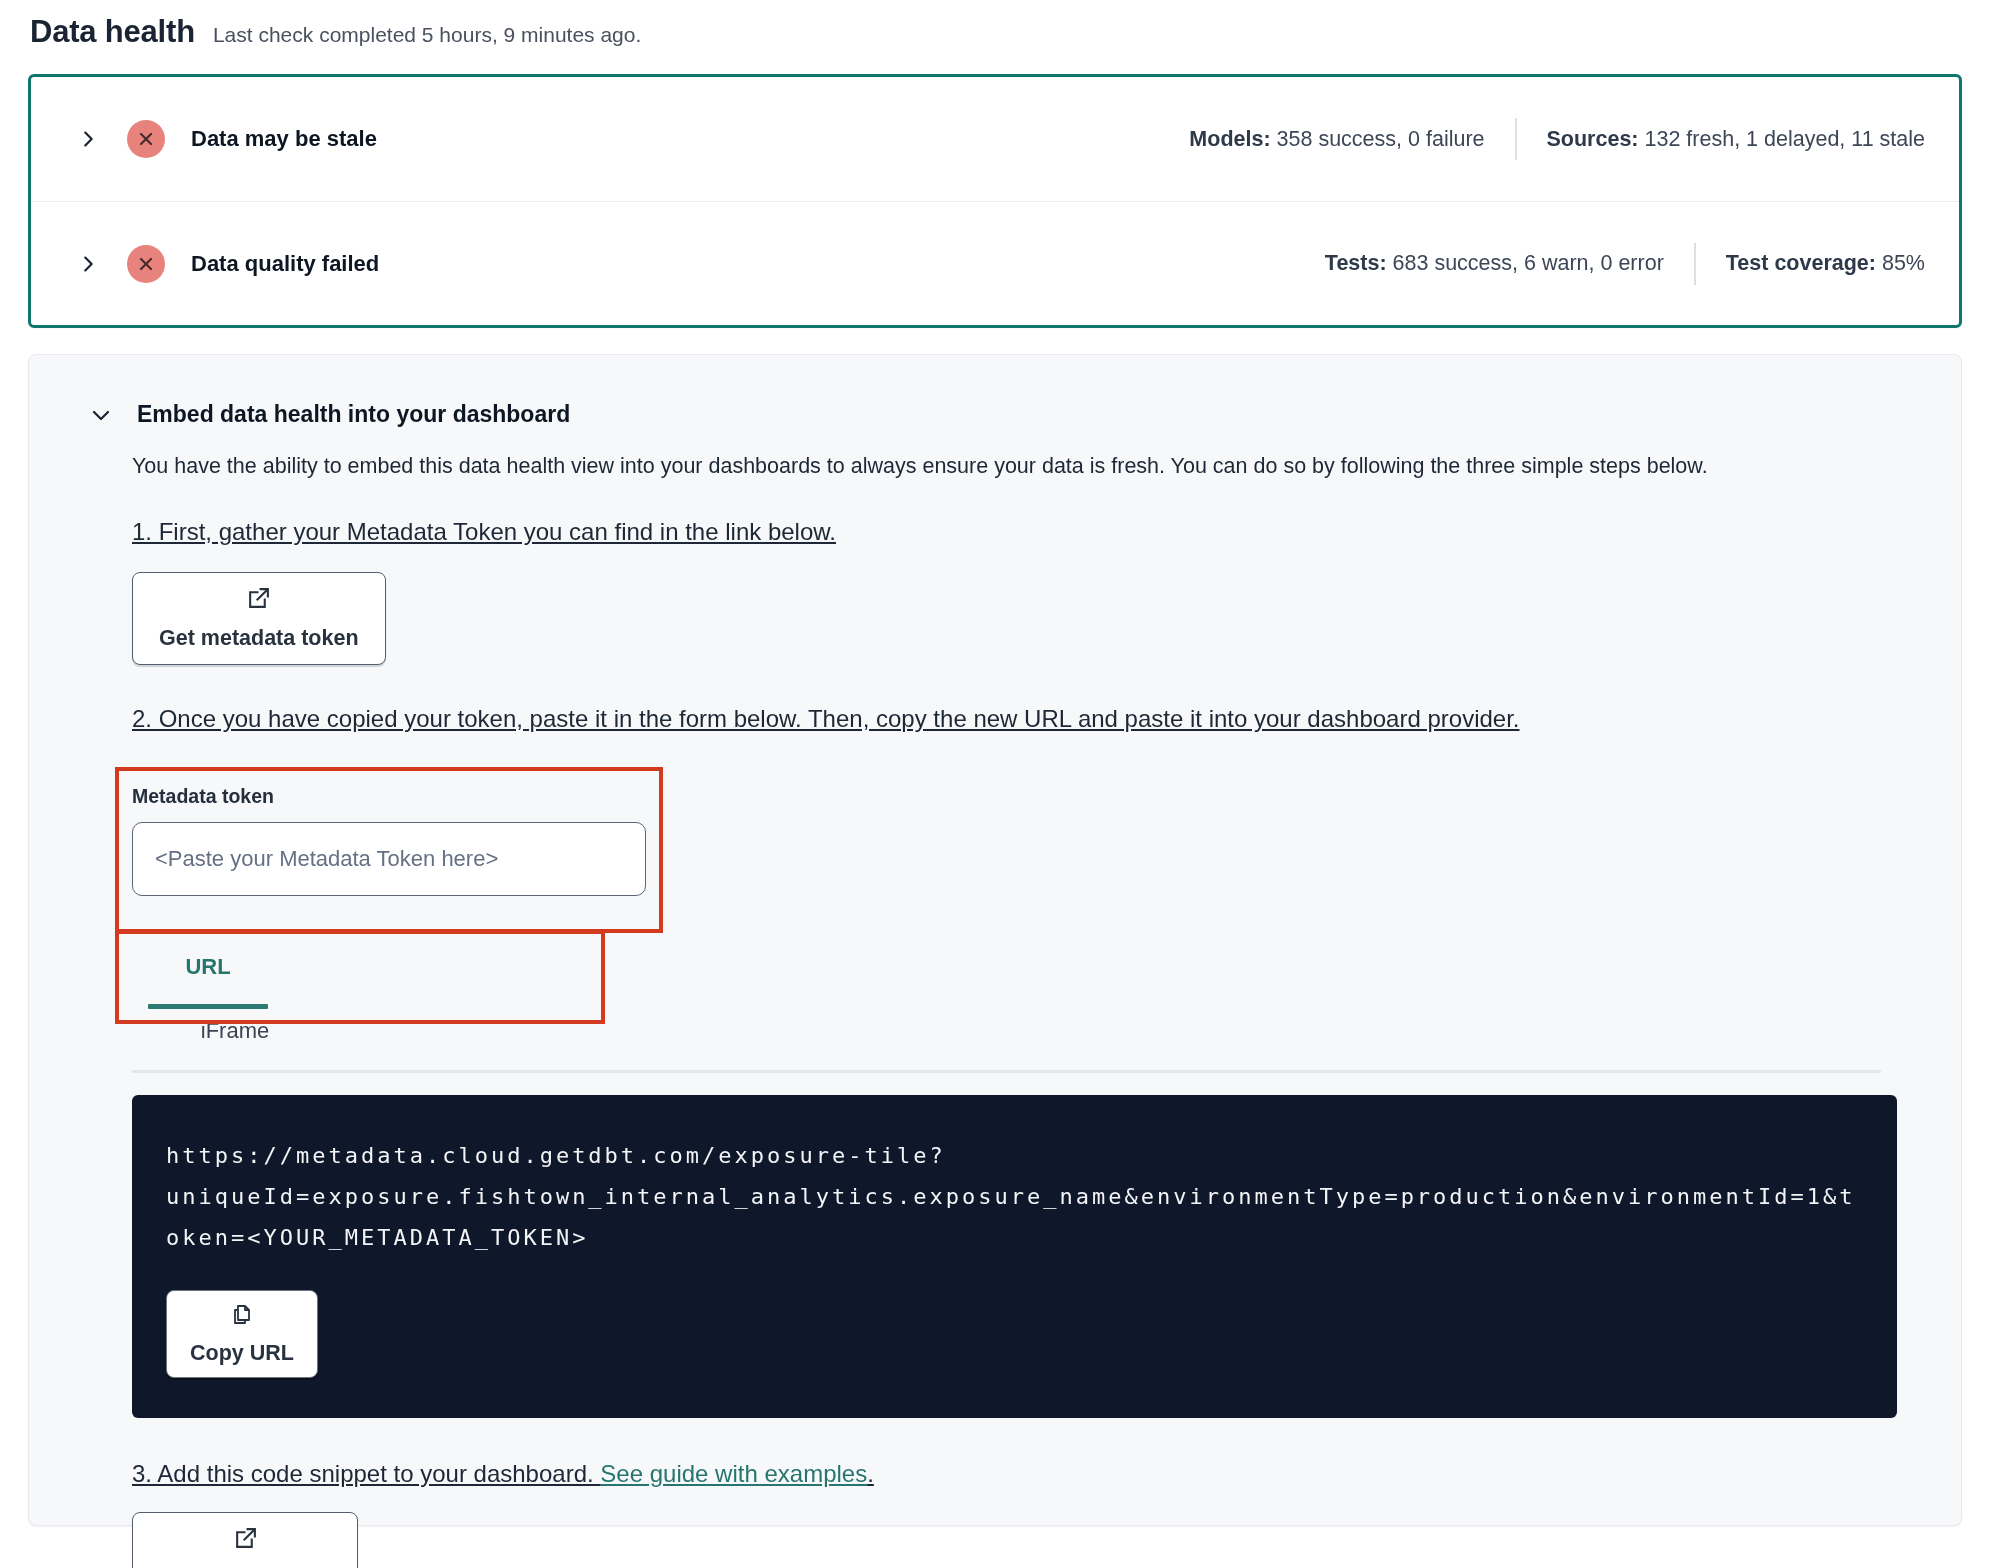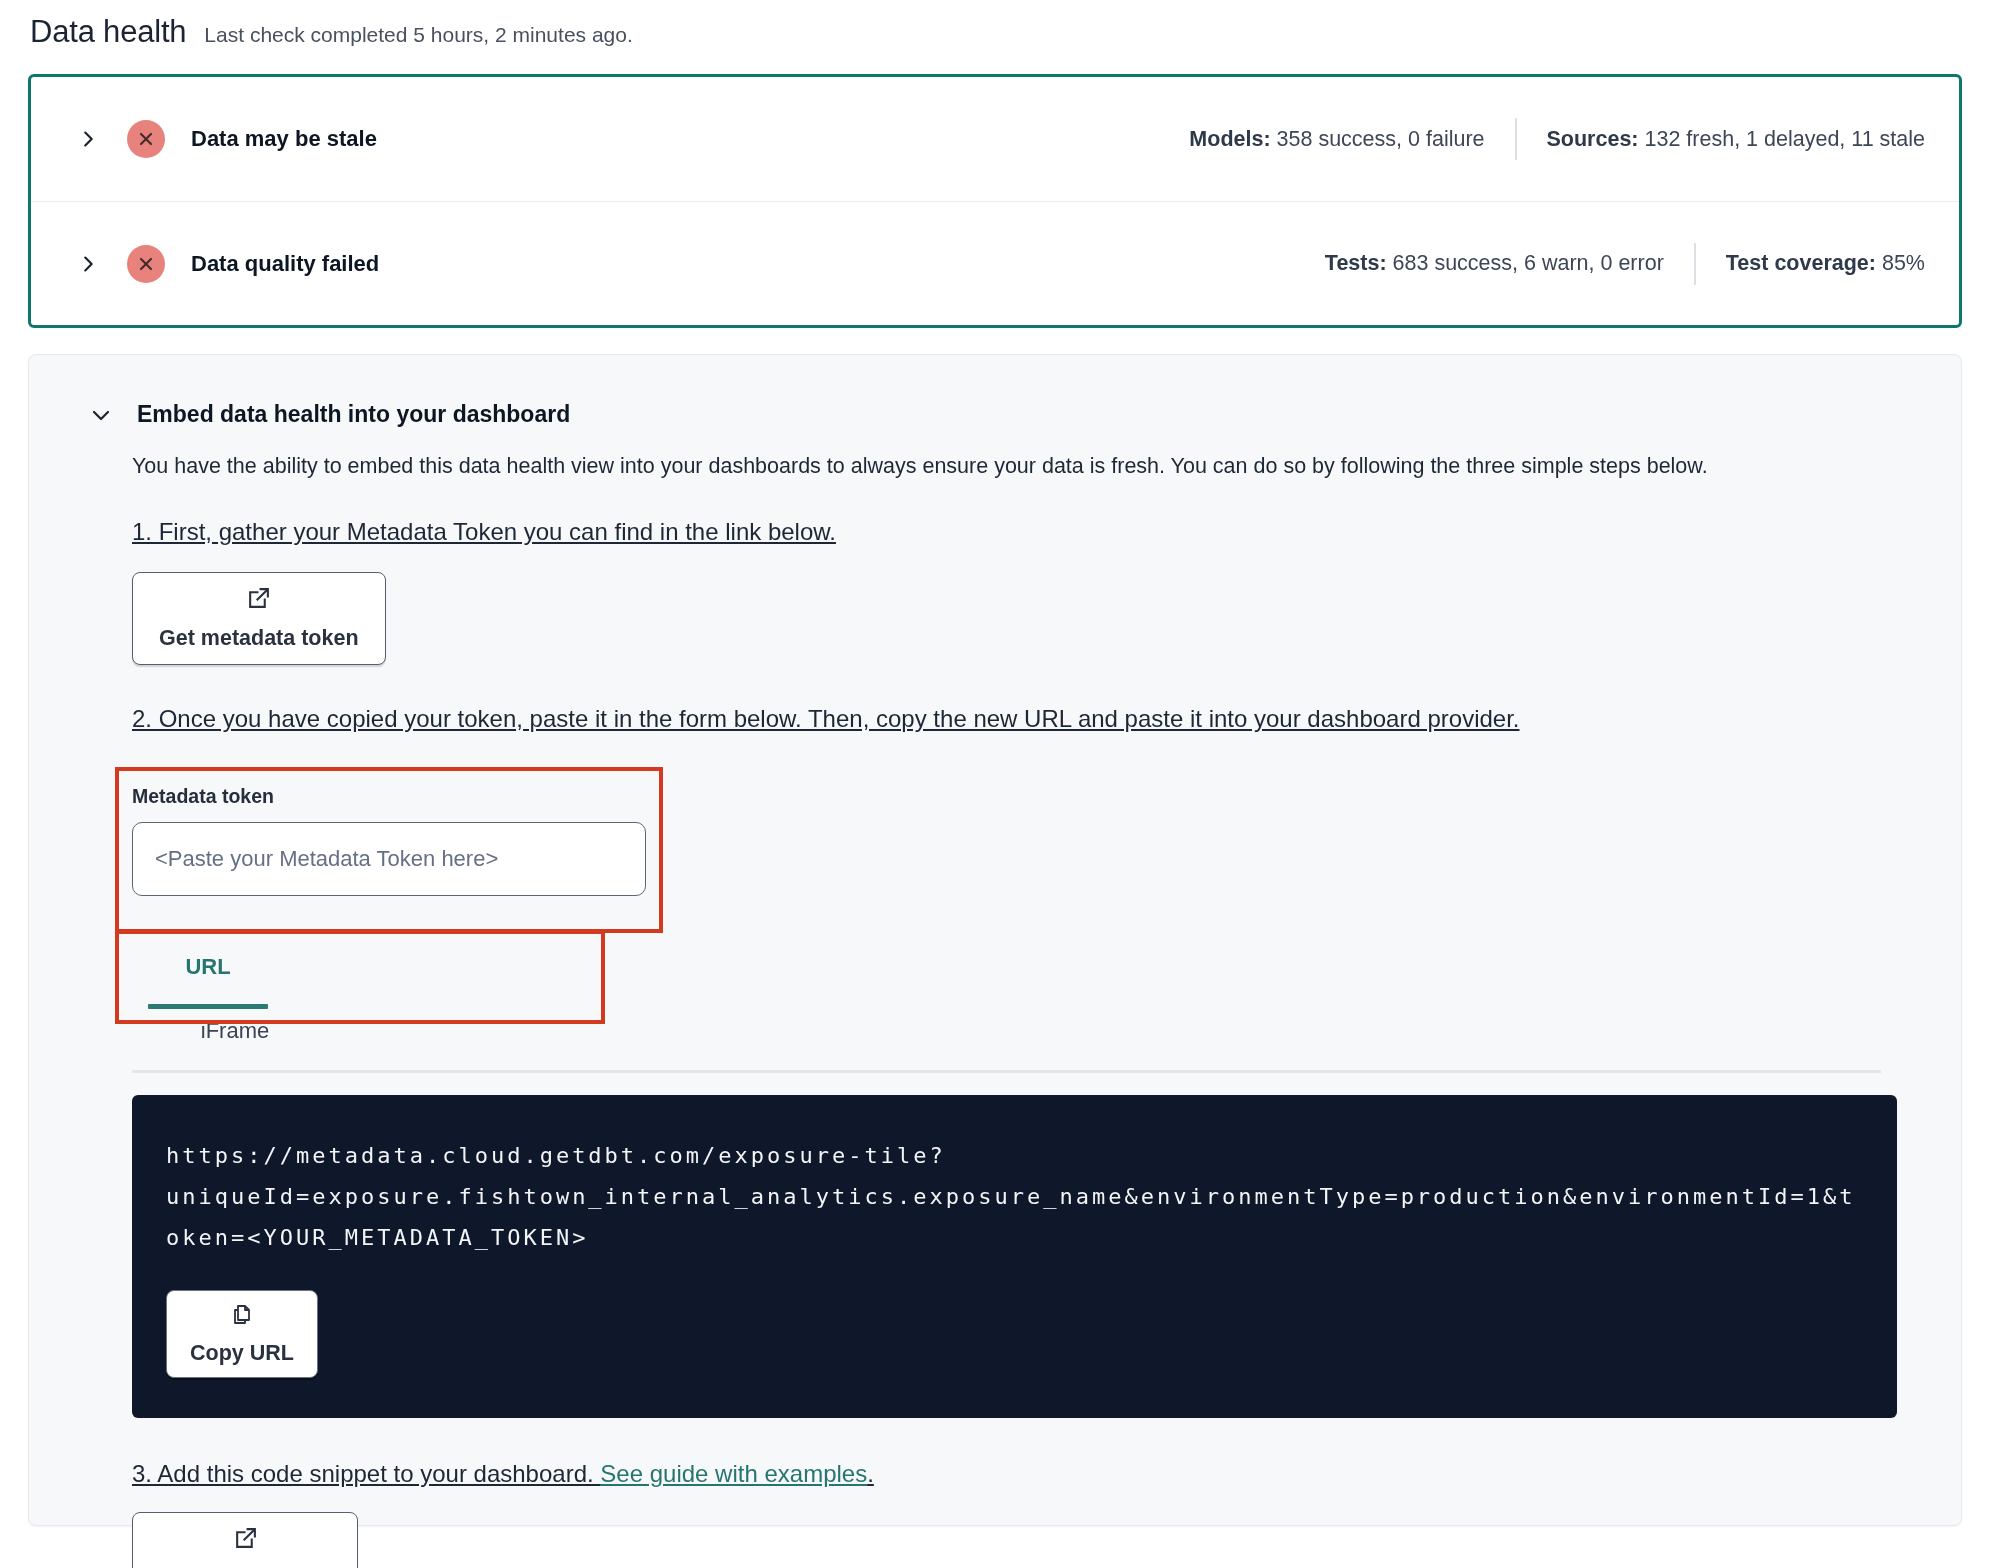--- a/index.html
+++ b/index.html
@@ -8,21 +8,21 @@
     width: 1990px;
     height: 1568px;
     font-family: "Liberation Sans", sans-serif;
     color: #1d2735;
     overflow: hidden;
   }
   .page { padding: 14px 28px 0 28px; }
 
   
   .page-header { display: flex; align-items: baseline; gap: 18px; padding-left: 2px; }
-  .page-title { font-size: 31px; font-weight: 400; color: #1a2433; letter-spacing: -0.2px; }
+  .page-title { font-size: 31px; font-weight: 700; color: #1a2433; letter-spacing: -0.2px; }
   .page-subtitle { font-size: 21px; color: #48515f; }
 
   
   .status-card {
     margin-top: 24px;
     background: #ffffff;
     border: 3px solid #0f766e;
     border-radius: 6px;
     box-shadow: 0 1px 2px rgba(16,24,40,0.04);
   }
@@ -174,21 +174,21 @@
 
   .guide-link { color: #26766f; text-decoration: underline; cursor: pointer; }
 </style>
 </head>
 <body>
 
 <div class="page">
 
   <div class="page-header">
     <div class="page-title">Data health</div>
-    <div class="page-subtitle">Last check completed 5 hours, 2 minutes ago.</div>
+    <div class="page-subtitle">Last check completed 5 hours, 9 minutes ago.</div>
   </div>
 
   <div class="status-card">
 
     <div class="status-row">
       <svg class="chev-right" viewBox="0 0 24 24" fill="none" stroke="#1a2230" stroke-width="2.4" stroke-linecap="round" stroke-linejoin="round">
           <polyline points="9 5 16 12 9 19"></polyline>
         </svg>
       <div class="status-icon">
         <svg width="20" height="20" viewBox="0 0 24 24" fill="none" stroke="#472a2e" stroke-width="2.6" stroke-linecap="round">

